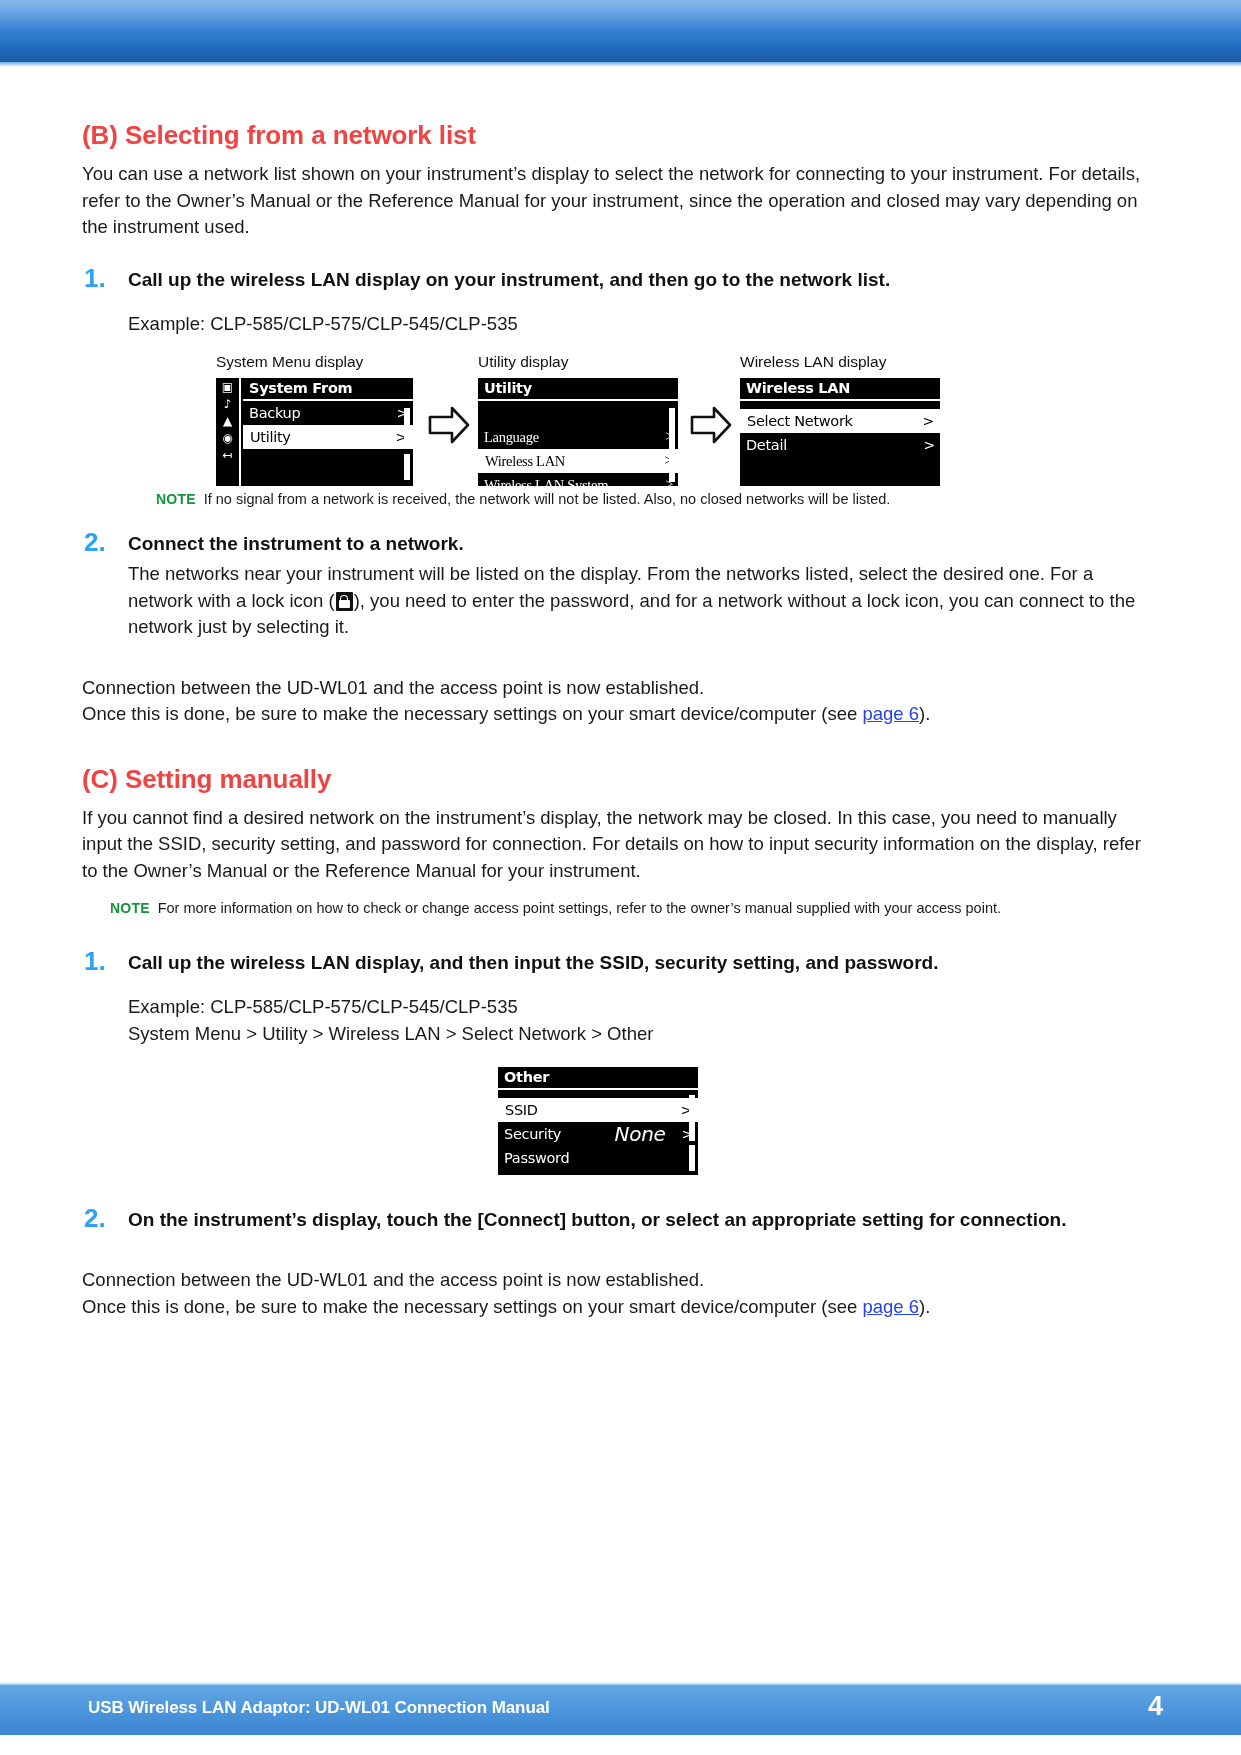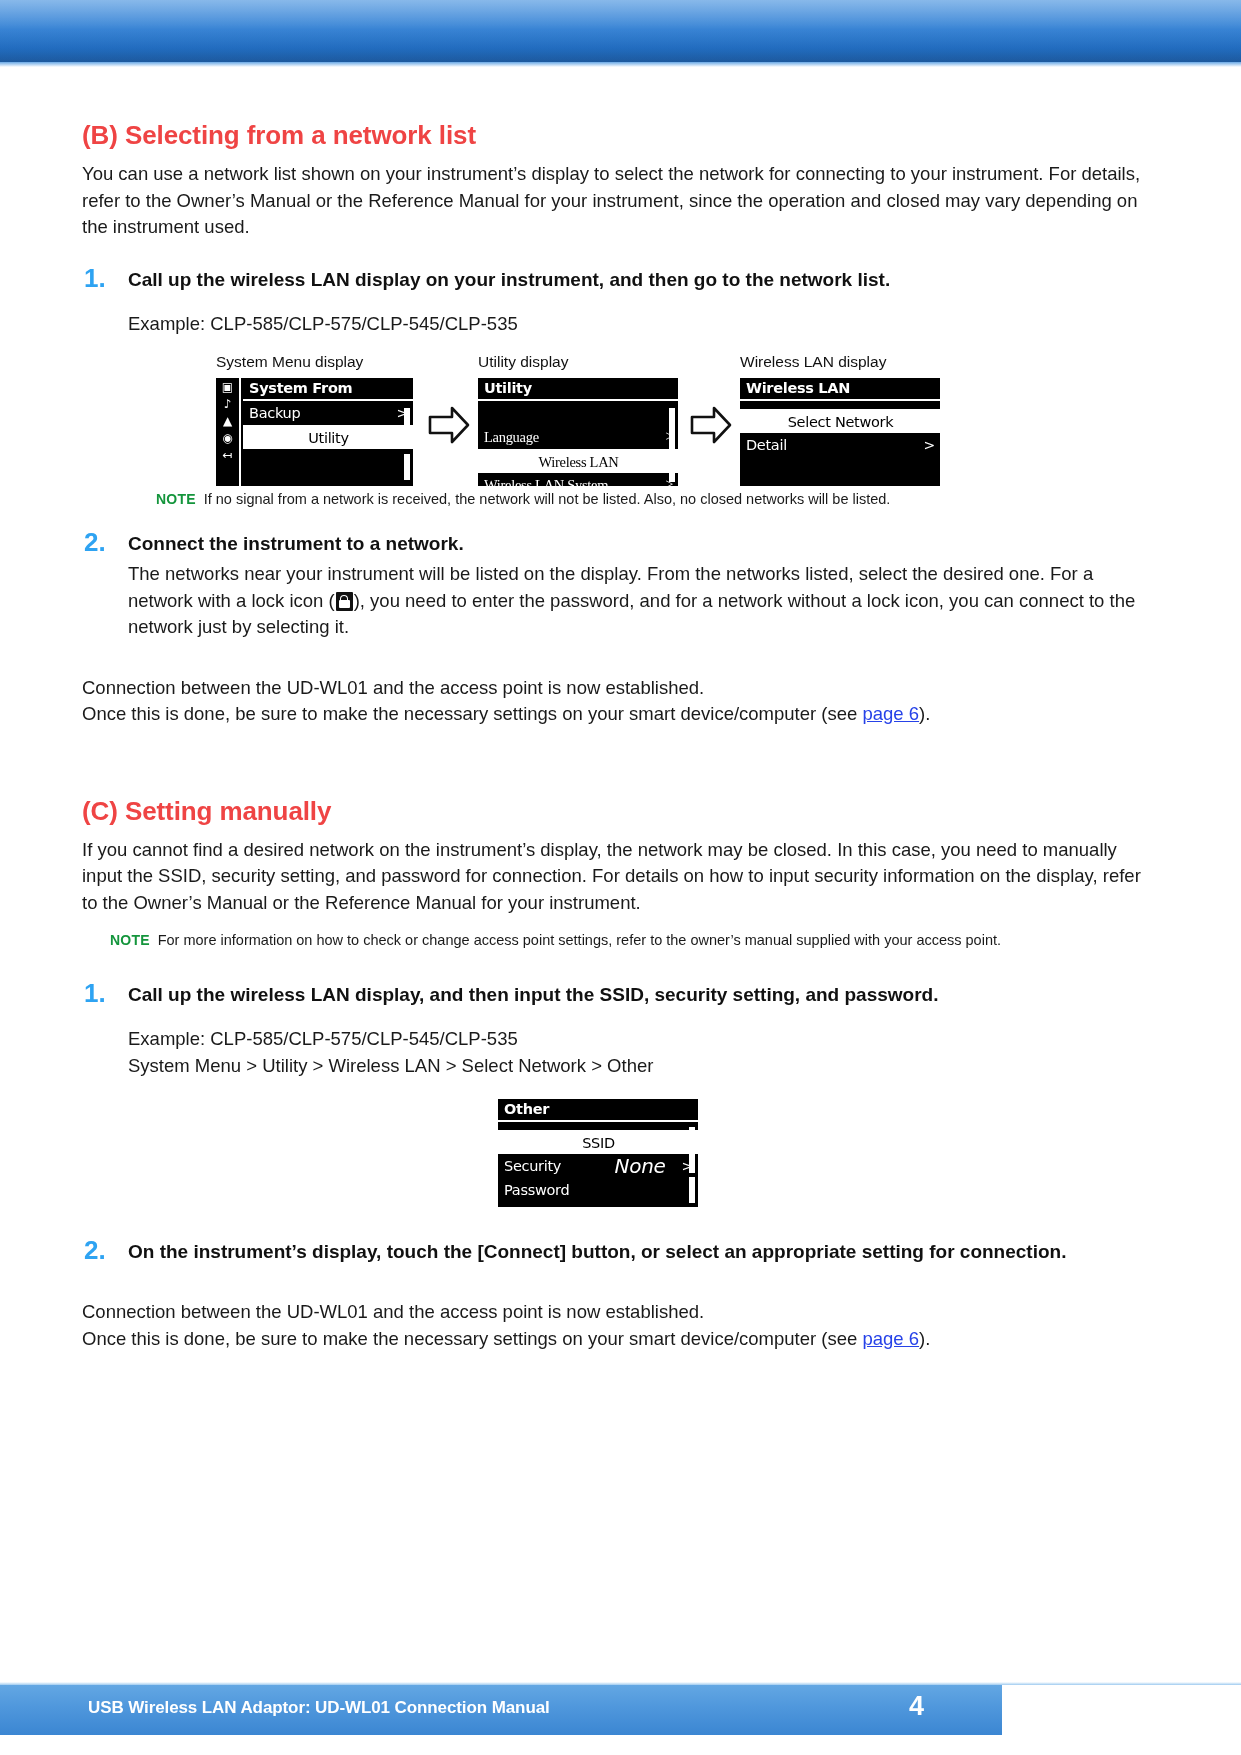--- a/index.html
+++ b/index.html
@@ -183,21 +183,20 @@
     display: flex;
     justify-content: space-between;
     align-items: center;
     white-space: nowrap;
     box-sizing: border-box;
   }
   .lcd-item.sel {
     background: #ffffff;
     color: #000000;
     border: 1.5px solid #ffffff;
-    flex-direction: column;
   }
   .lcd-item .chev { font-size: 14px; margin-left: 10px; }
   .lcd-item .val { font-size: 20px; margin-left: auto; padding-right: 6px; font-style: italic; }
   .lcd-scroll {
     position: absolute;
     right: 3px;
     width: 6px;
     background: #fff;
   }
 
@@ -243,21 +242,21 @@
     left: 0;
     top: 1682px;
     width: 1241px;
     height: 3px;
     background: linear-gradient(to bottom, #ffffff, #9ecbf0);
   }
   .footer {
     position: absolute;
     left: 0;
     top: 1685px;
-    width: 1002px;
+    width: 1241px;
     height: 50px;
     background: linear-gradient(to bottom, #63a7e3 0%, #4f97dc 45%, #3b86d2 100%);
   }
   .footer-title {
     position: absolute;
     left: 88px;
     top: 13px;
     color: #ffffff;
     font-size: 17px;
     font-weight: bold;
@@ -383,21 +382,21 @@
 
     <div class="step" style="margin-top:22px;">
       <span class="step-num">2.</span>
       <p class="step-title">Connect the instrument to a network.</p>
       <p class="step-body"><span>The networks near your instrument will be listed on the display. From the networks listed, select the desired one. For a network with a lock icon (</span><span class="lock-ico"></span><span>), you need to enter the password, and for a network without a lock icon, you can connect to the network just by selecting it.</span></p>
     </div>
 
     <p class="body" style="margin-top:34px;">Connection between the UD-WL01 and the access point is now established.</p>
     <p class="body"><span>Once this is done, be sure to make the necessary settings on your smart device/computer (see </span><a class="link" href="#">page 6</a><span>).</span></p>
 
-    <h2 class="section-head" style="margin-top:68px;">(C) Setting manually</h2>
+    <h2 class="section-head" style="margin-top:36px;">(C) Setting manually</h2>
     <p class="body">If you cannot find a desired network on the instrument’s display, the network may be closed. In this case, you need to manually input the SSID, security setting, and password for connection. For details on how to input security information on the display, refer to the Owner’s Manual or the Reference Manual for your instrument.</p>
 
     <p class="note-line" style="margin-top:14px;">
       <span class="note-label">NOTE</span><span>For more information on how to check or change access point settings, refer to the owner’s manual supplied with your access point.</span>
     </p>
 
     <div class="step" style="margin-top:32px;">
       <span class="step-num">1.</span>
       <p class="step-title">Call up the wireless LAN display, and then input the SSID, security setting, and password.</p>
       <p class="example">Example: CLP-585/CLP-575/CLP-545/CLP-535</p>

